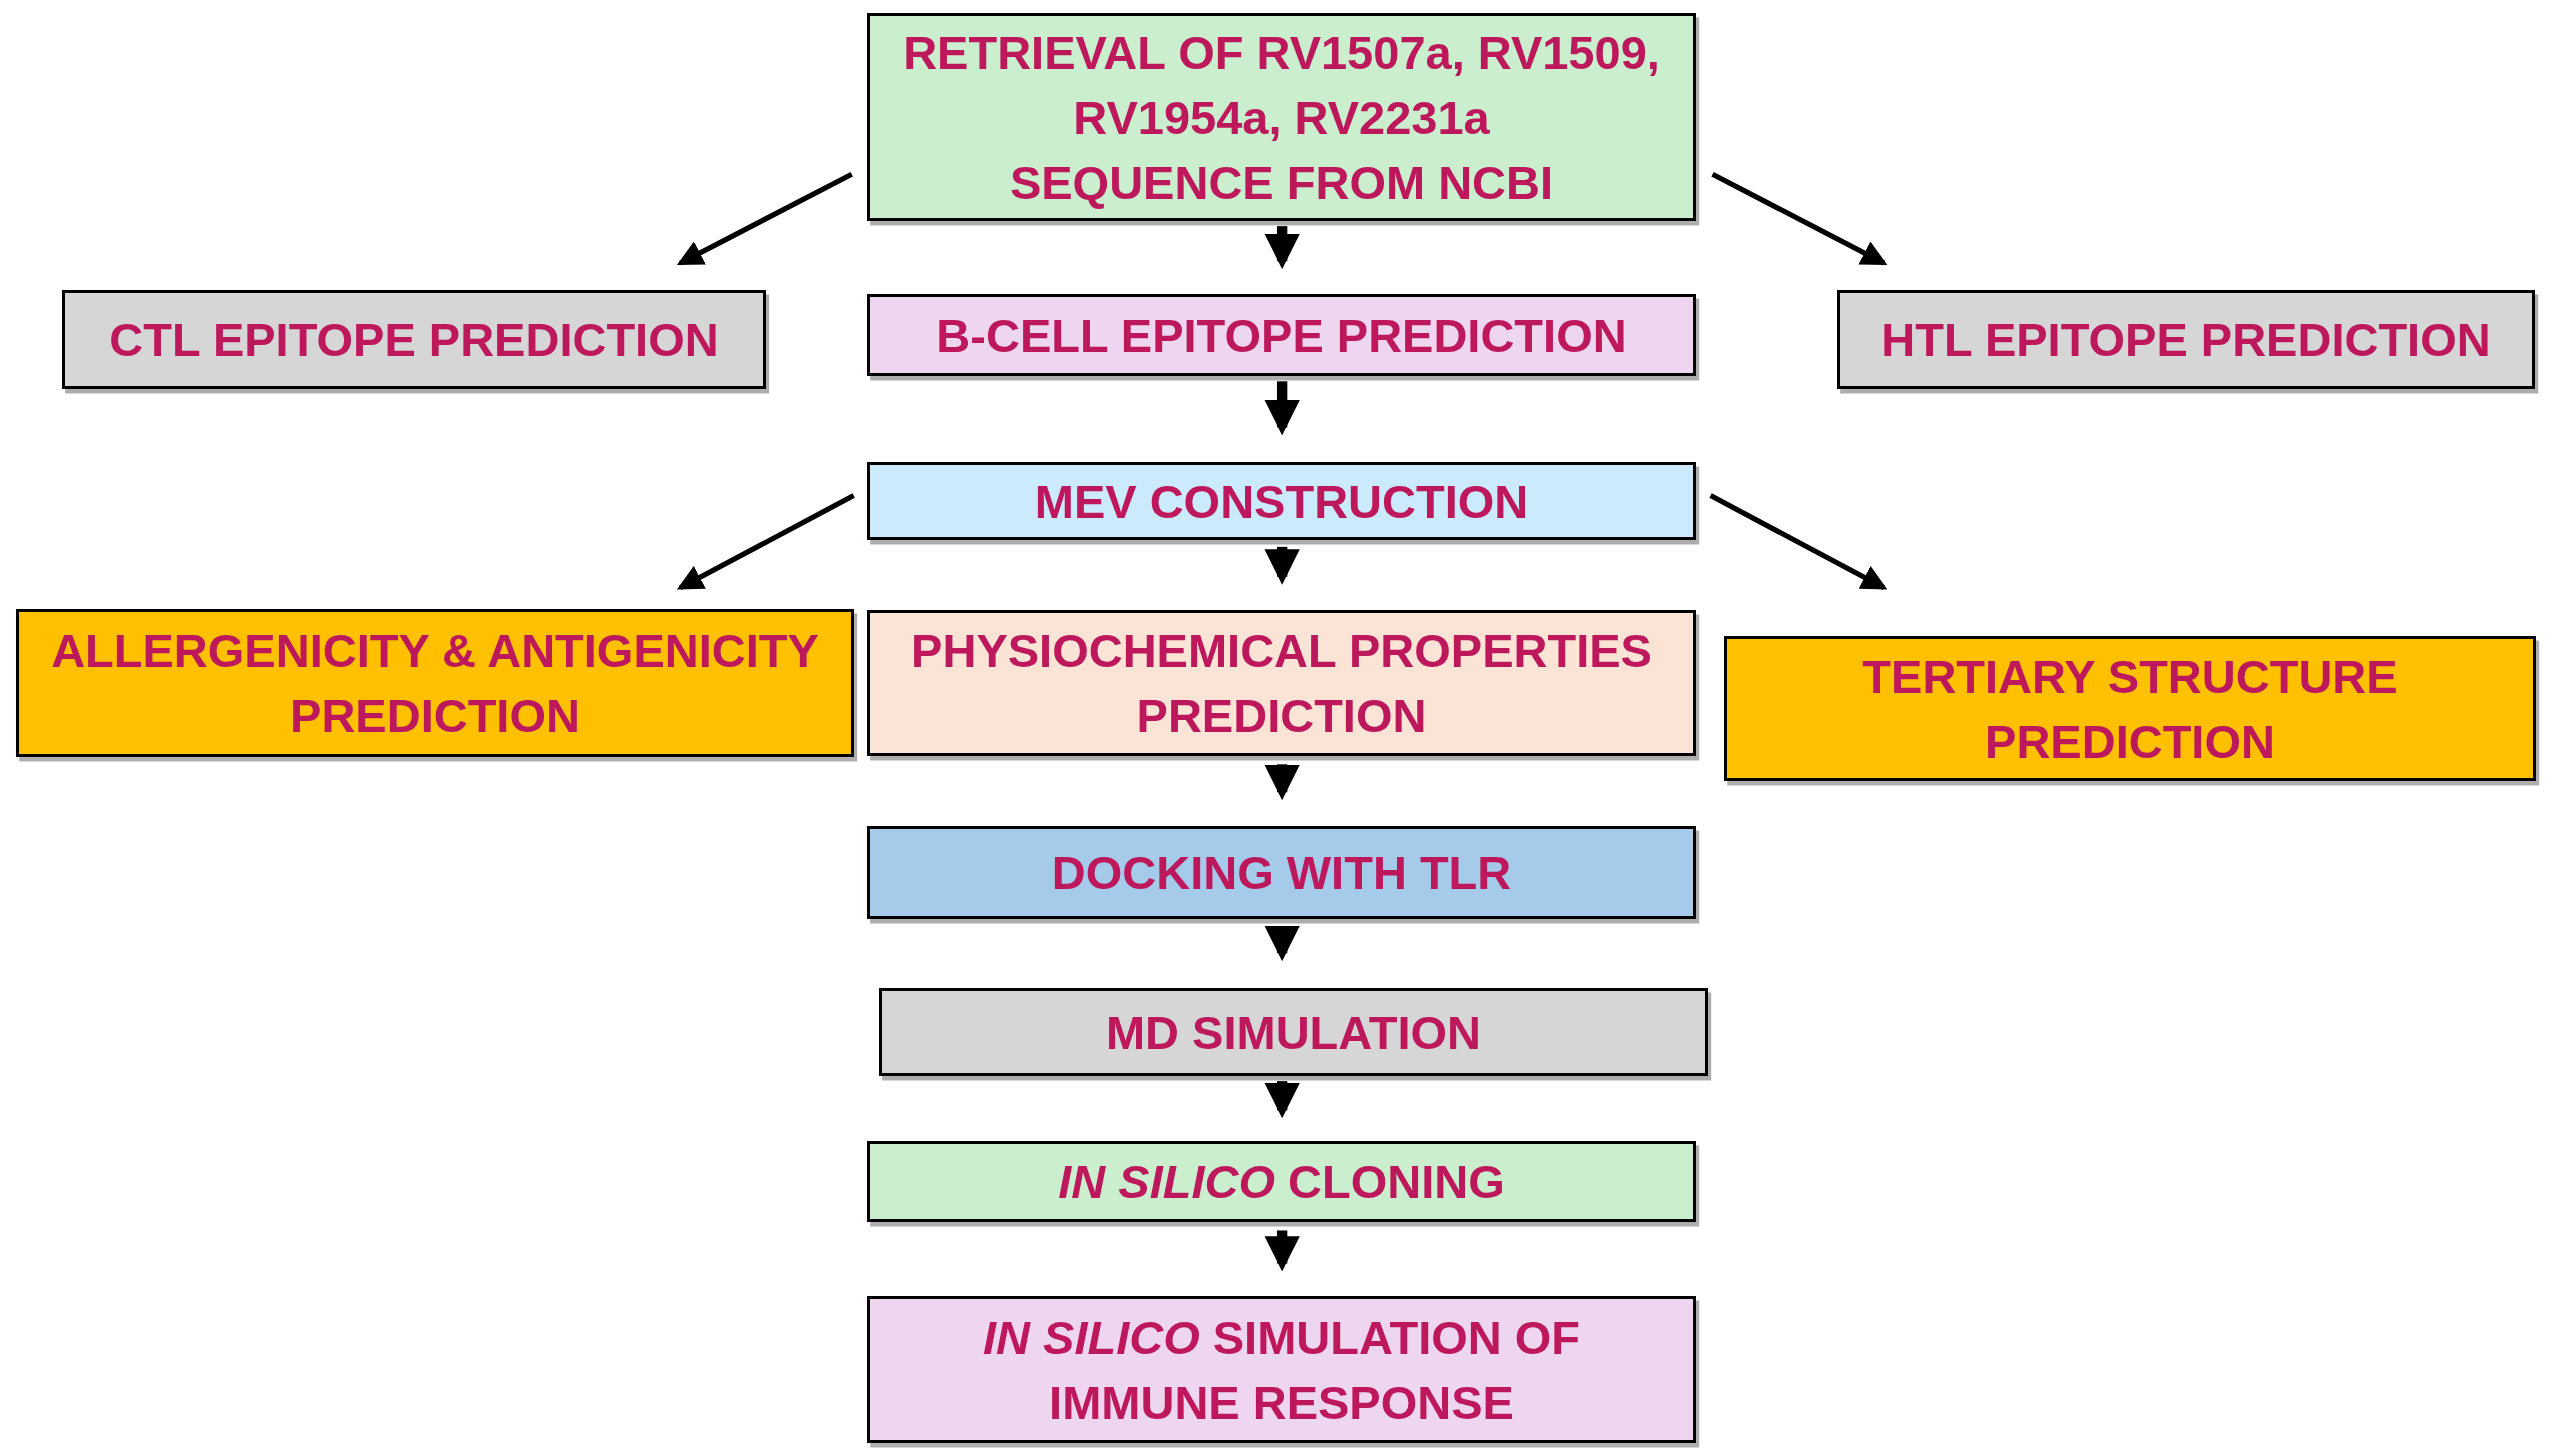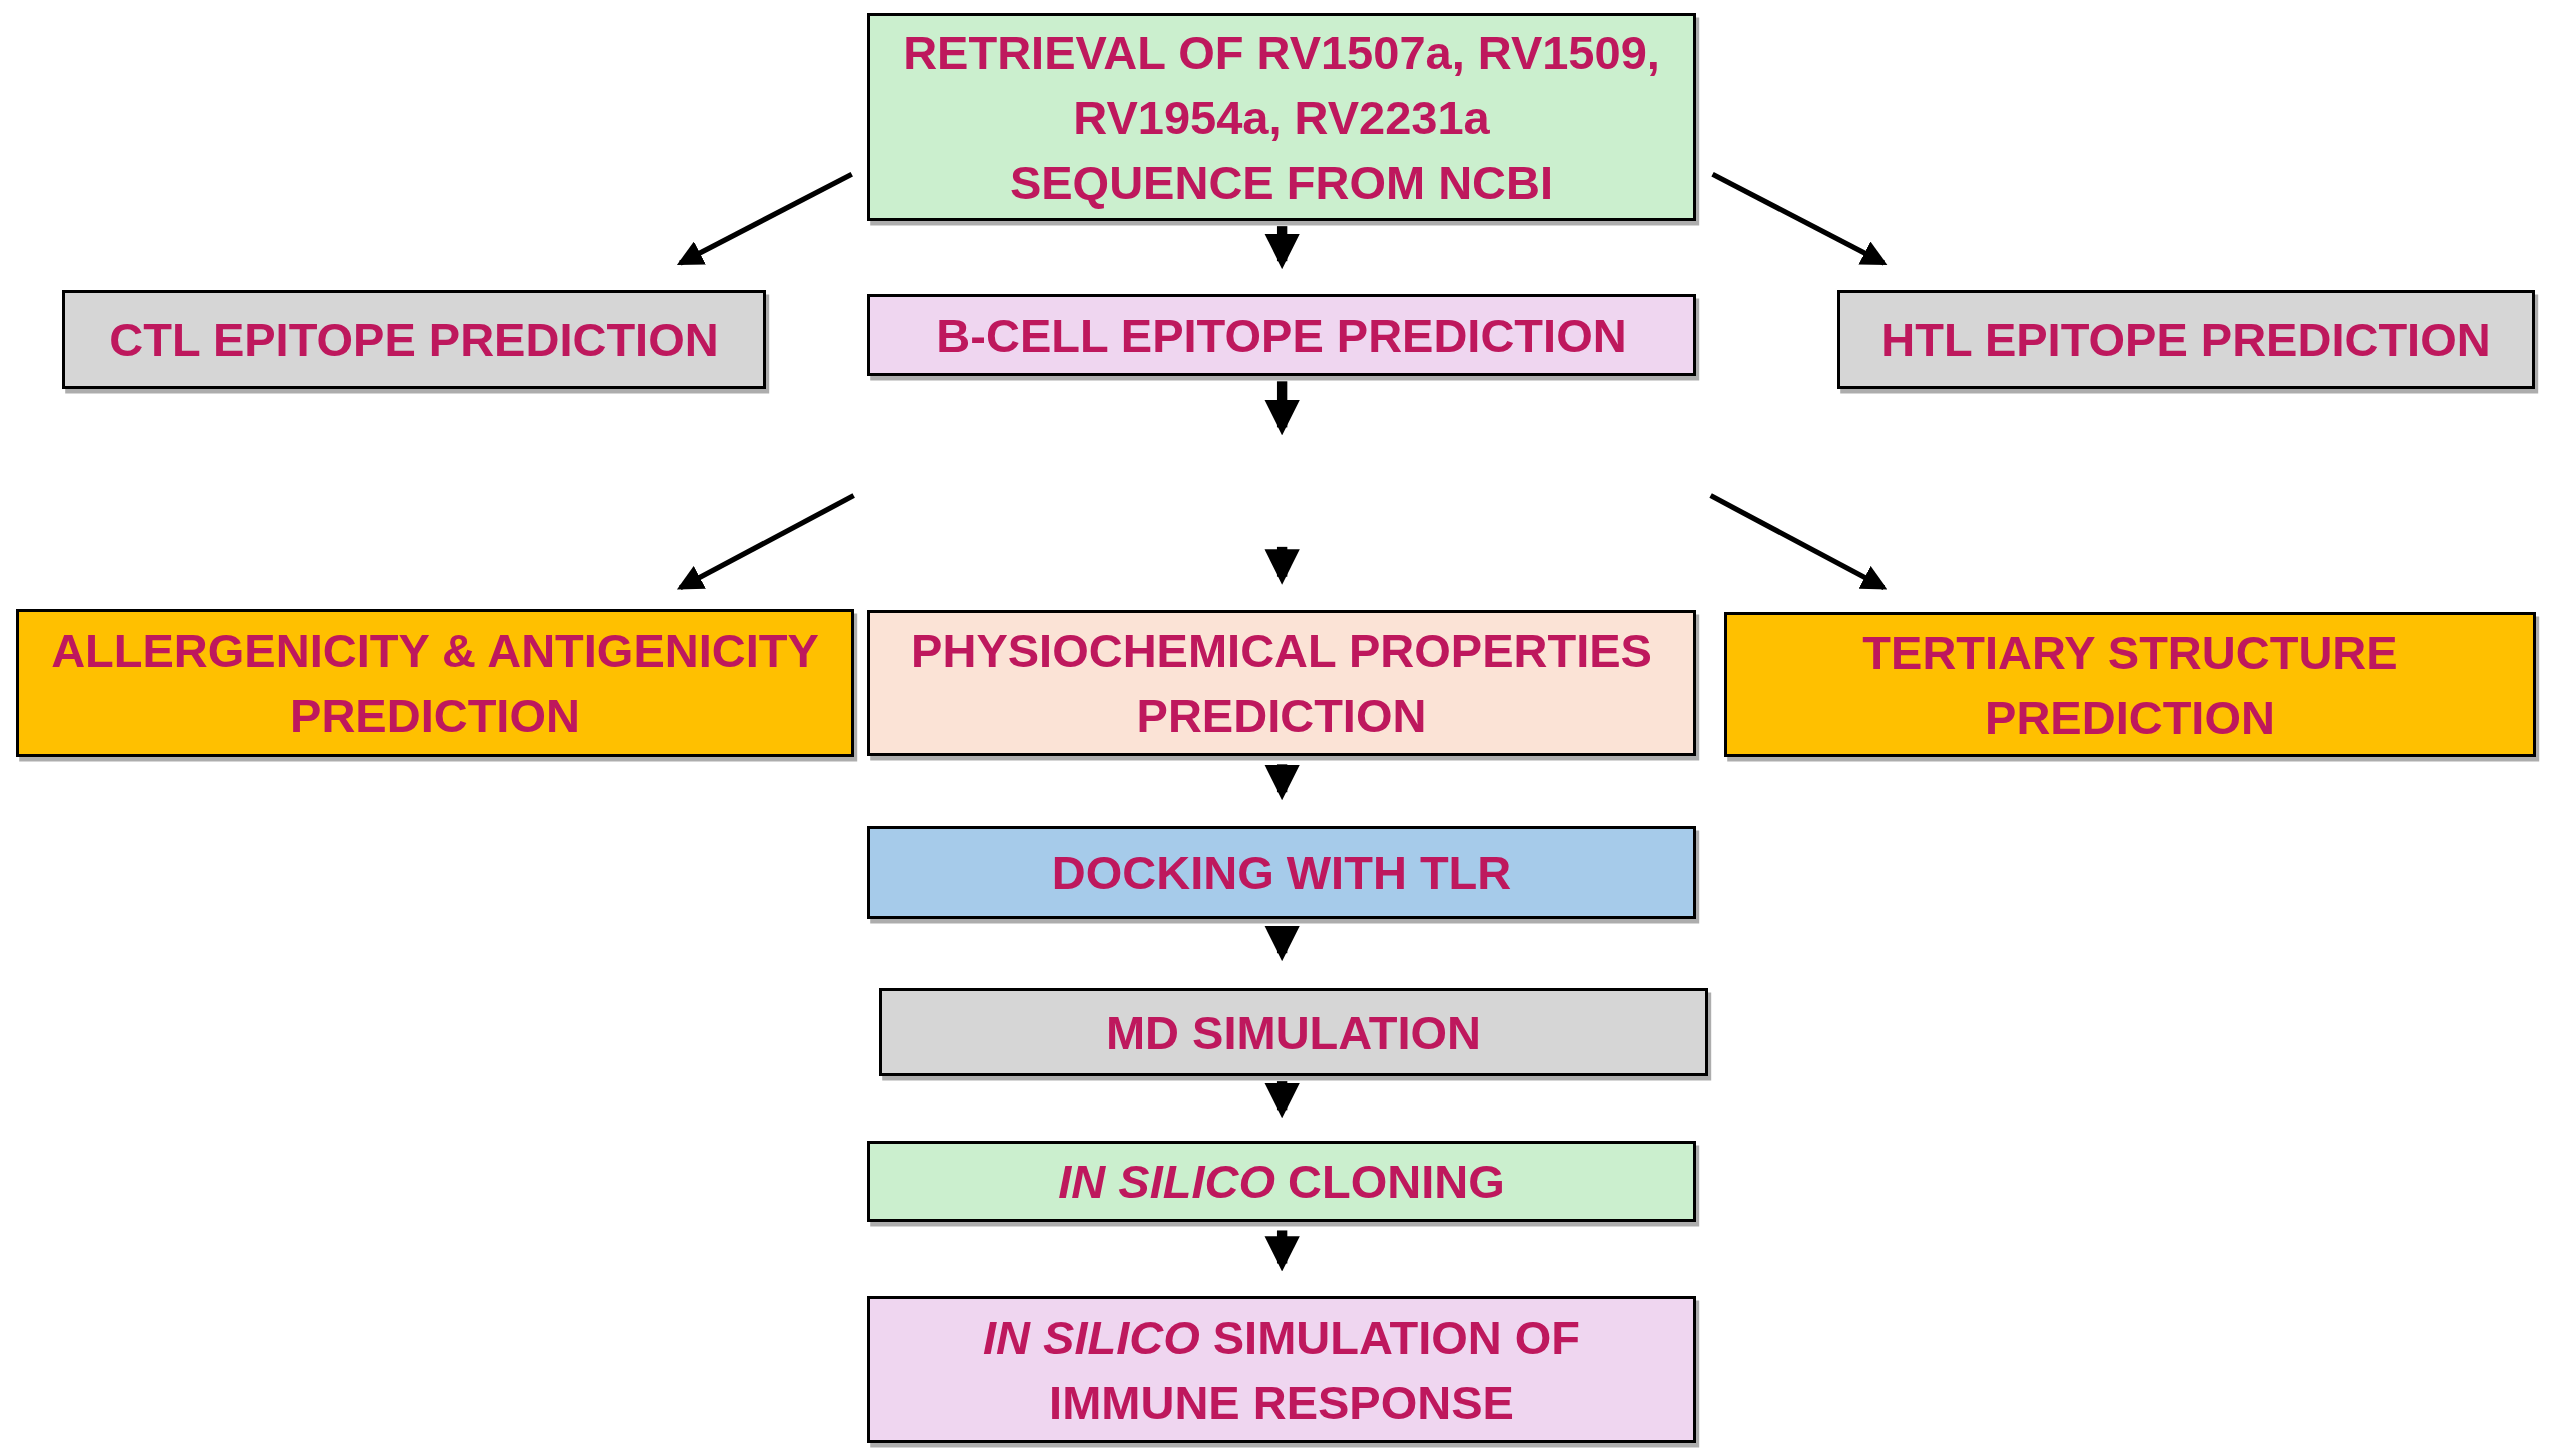--- a/index.html
+++ b/index.html
@@ -81,32 +81,35 @@
   </div>
 
   <div class="box" style="left: 62px; top: 290px; width: 704px; height: 99px; background-color: rgb(214, 214, 214);">
     <span class="txt">CTL EPITOPE PREDICTION</span>
   </div>
 
   <div class="box" style="left: 1837px; top: 290px; width: 698px; height: 99px; background-color: rgb(214, 214, 214);">
     <span class="txt">HTL EPITOPE PREDICTION</span>
   </div>
 
+  <div class="box" style="left: 867px; top: 462px; width: 829px; height: 78px; background-color: rgb(203, 234, 251);">
+    <span class="txt">MEV CONSTRUCTION</span>
+  </div>
 
   <div class="box" style="left: 16px; top: 609px; width: 838px; height: 148px; background-color: rgb(255, 192, 0);">
     <span class="txt">ALLERGENICITY &amp; ANTIGENICITY
 PREDICTION</span>
   </div>
 
   <div class="box" style="left: 867px; top: 610px; width: 829px; height: 146px; background-color: rgb(251, 227, 214);">
     <span class="txt">PHYSIOCHEMICAL PROPERTIES
 PREDICTION</span>
   </div>
 
-  <div class="box" style="left: 1724px; top: 612px; width: 812px; height: 145px; background-color: rgb(255, 192, 0);">
+  <div class="box" style="left: 1724px; top: 636px; width: 812px; height: 145px; background-color: rgb(255, 192, 0);">
     <span class="txt">TERTIARY STRUCTURE
 PREDICTION</span>
   </div>
 
   <div class="box" style="left: 867px; top: 826px; width: 829px; height: 93px; background-color: rgb(166, 203, 234);">
     <span class="txt">DOCKING WITH TLR</span>
   </div>
 
   <div class="box" style="left: 867px; top: 988px; width: 829px; height: 88px; background-color: rgb(214, 214, 214); margin-left: 12px;">
     <span class="txt">MD SIMULATION</span>

